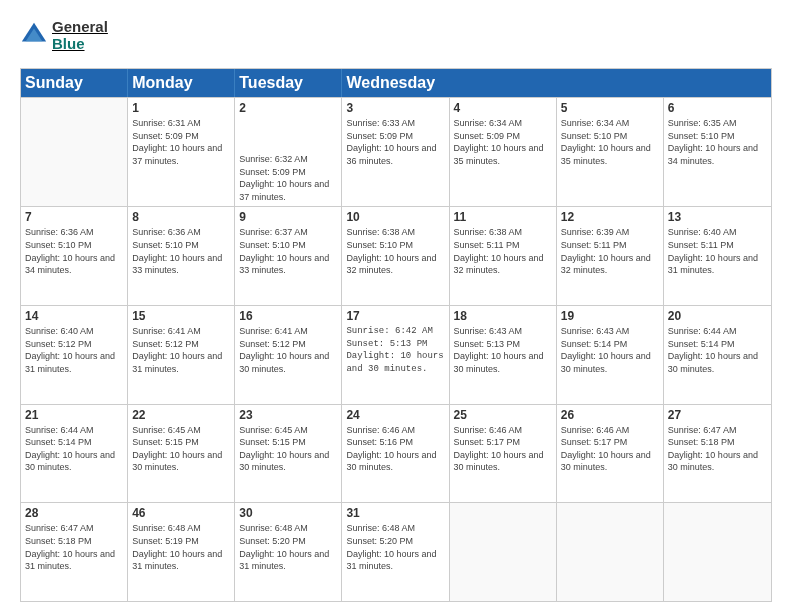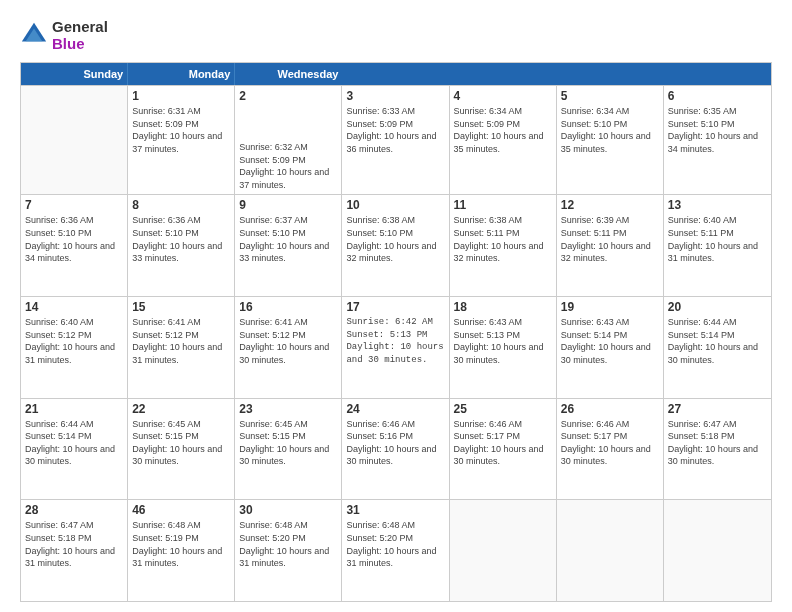--- a/index.html
+++ b/index.html
@@ -14,21 +14,22 @@
       width: 792px;
       height: 612px;
       padding: 18px 20px 10px 20px;
       display: flex;
       flex-direction: column;
     }
     .header {
       display: flex;
       justify-content: space-between;
       align-items: flex-start;
-      margin-bottom: 10px;
+      margin-bottom: 16px;
+      text-decoration: underline;
     }
     .logo {
       display: flex;
       align-items: center;
       gap: 4px;
     }
     .logo-icon {
       width: 28px;
       height: 28px;
     }
@@ -50,24 +51,24 @@
       flex-direction: column;
       border: 1px solid #ccc;
     }
     .cal-header-row {
       display: grid;
       grid-template-columns: repeat(7, 1fr);
       background: #2166b0;
     }
     .cal-header-cell {
       color: #fff;
-      font-size: 11px;
+      font-size: 16px;
       font-weight: bold;
       padding: 5px 4px;
-      text-align: right;
+      text-align: left;
       border-right: 1px solid #3a7fc1;
     }
     .cal-header-cell:last-child { border-right: none; }
     .cal-body {
       flex: 1;
       display: flex;
       flex-direction: column;
     }
     .cal-row {
       display: grid;
@@ -104,33 +105,34 @@
 
 <div class="page">
   <div class="header">
     <div class="logo">
       <svg class="logo-icon" viewBox="0 0 30 30">
         <polygon points="15,2 28,22 2,22" fill="#2166b0"></polygon>
         <polygon points="15,8 24,22 6,22" fill="#5ba3d9" opacity="0.6"></polygon>
       </svg>
       <div>
         <div style="font-size:15px;font-weight:bold;color:#333;">General</div>
-        <div style="font-size:15px;font-weight:bold;color:#a21caf;">Blue</div>
+        <div style="font-size:15px;font-weight:bold;color:#0f766e;">Blue</div>
       </div>
     </div>
     <div class="title-block">
       <div class="calendar-title"></div>
       <div class="calendar-subtitle"></div>
     </div>
   </div>
 
   <div class="calendar">
     <div class="cal-header-row">
     <div class="cal-header-cell">Sunday</div>
         <div class="cal-header-cell">Monday</div>
+        <div class="cal-header-cell">Tuesday</div>
         <div class="cal-header-cell">Wednesday</div>
       </div>
     <div class="cal-body">
     <div class="cal-row">
           <div class="cal-cell empty"></div>
           <div class="cal-cell">
             <span class="cell-day">1</span>
             <div class="cell-text" style="white-space: pre-line;">Sunrise: 6:31 AM
 Sunset: 5:09 PM
 Daylight: 10 hours and 37 minutes.</div>

